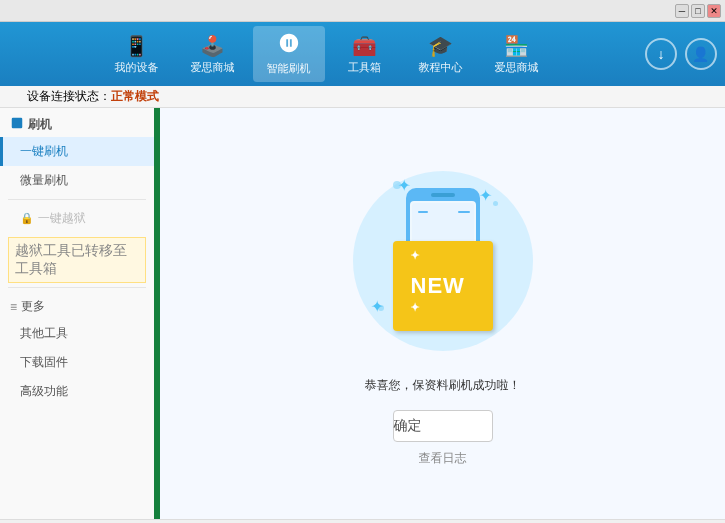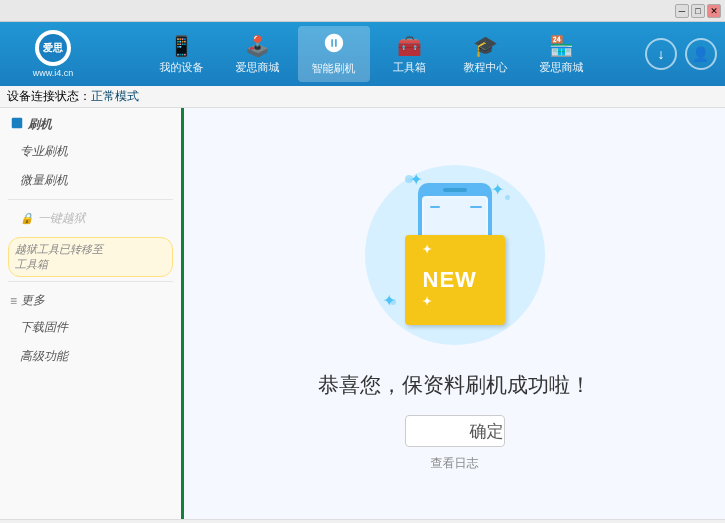--- a/index.html
+++ b/index.html
@@ -86,26 +86,25 @@
 
     
     .main-container {
       display: flex;
       height: calc(523px - 22px - 64px - 26px);
       background: #f5f5f5;
     }
 
     
     .sidebar {
-      width: 184px;
+      width: 160px;
       background: #f9f9f9;
-      border-right: 3px solid #15803d;
+      border-right: 6px solid #15803d;
       overflow-y: auto;
       flex-shrink: 0;
-      font-style: italic;
     }
     .sidebar-section-header {
       display: flex; align-items: center;
       padding: 8px 10px 4px 10px;
       font-size: 12px; color: #555;
       font-weight: bold;
     }
     .sidebar-section-header .icon { margin-right: 4px; color: #1a7fc0; font-size: 13px; }
     .sidebar-item {
       padding: 6px 10px 6px 20px;
@@ -125,23 +124,23 @@
       display: flex; align-items: center;
       padding: 6px 10px 4px 10px;
       font-size: 12px; color: #555;
     }
     .sidebar-more-header .lines { margin-right: 4px; color: #888; }
 
     .jailbreak-box {
       margin: 4px 8px;
       background: #fff8e1;
       border: 1px solid #ffe082;
-      border-radius: 12px;
+      border-radius: 0;
       padding: 4px 6px;
-      font-size: 11px; color: #888;
+      font-size: 14px; color: #888;
     }
 
     .disabled-item {
       padding: 6px 10px 6px 20px;
       font-size: 12px; color: #bbb;
       display: flex; align-items: center; gap: 4px;
     }
 
     
     .content-area {
@@ -188,33 +187,33 @@
       padding: 6px 18px;
       border-radius: 4px;
       font-size: 22px;
       font-weight: bold;
       color: white;
       letter-spacing: 1px;
       box-shadow: 2px 2px 4px rgba(0,0,0,0.2);
     }
 
     .success-title {
-      font-size: 21px;
+      font-size: 12px;
       color: #333;
       margin-bottom: 16px;
     }
 
     .confirm-btn {
       width: 100px; height: 32px;
       background: white;
       border: 1px solid #ccc;
       border-radius: 4px;
-      display: flex; align-items: center; justify-content: flex-end;
+      display: flex; align-items: center; justify-content: flex-start;
       cursor: pointer;
-      font-size: 17px; color: #555;
+      font-size: 14px; color: #555;
       margin-bottom: 8px;
     }
 
     .finish-link {
       font-size: 12px; color: #888; cursor: pointer;
     }
 
     
     .sparkle {
       position: absolute;
@@ -234,26 +233,20 @@
 </head>
 <body>
 
 <div class="title-bar">
   <div class="title-bar-btn">─</div>
   <div class="title-bar-btn">□</div>
   <div class="title-bar-btn" style="background:#e88;">✕</div>
 </div>
 
 <div class="nav-bar">
-  <div class="logo-area">
-    <div class="logo-circle">
-      <div class="logo-inner">爱思</div>
-    </div>
-    <span class="logo-text">www.i4.cn</span>
-  </div>
 
   <div class="nav-items">
     <div class="nav-item">
       <div class="nav-item-icon">📱</div>
       <span>我的设备</span>
     </div>
     <div class="nav-item">
       <div class="nav-item-icon">🕹️</div>
       <span>爱思商城</span>
     </div>
@@ -278,60 +271,63 @@
       <span>爱思商城</span>
     </div>
   </div>
 
   <div class="nav-right">
     <div class="nav-right-btn">↓</div>
     <div class="nav-right-btn">👤</div>
   </div>
 </div>
 
-<div style="height:22px; background:#f5f5f5; border-bottom:1px solid #ddd; display:flex; align-items:center; padding:0 7px; font-size:12px;">
+<div style="height:22px; background:#f5f5f5; border-bottom:1px solid #ddd; display:flex; align-items:center; padding:0 27px; font-size:12px;">
   <span>设备连接状态：</span>
-  <span style="color:#0c4a6e; font-weight:normal;">正常模式</span>
+  <span style="color:#c2410c; font-weight:bold;">正常模式</span>
 </div>
 
 <div class="main-container">
 
   <div class="sidebar">
 
     <div class="sidebar-section-header">
       <span class="icon">
         <svg width="14" height="14" viewBox="0 0 24 24" fill="#1a7fc0">
             <rect x="3" y="3" width="18" height="18" rx="2" fill="#1a7fc0"></rect>
           </svg>
       </span>
       <span>刷机</span>
     </div>
 
-    <div class="sidebar-item">
-      <span>专业刷机</span>
+    <div class="sidebar-item active">
+      <span>一键刷机</span>
     </div>
     <div class="sidebar-item">
       <span>微量刷机</span>
     </div>
 
     <div class="sidebar-divider"></div>
 
     <div class="disabled-item">
       <span style="color:#bbb; font-size:11px;">🔒</span>
       <span style="color:#bbb;">一键越狱</span>
     </div>
     <div class="jailbreak-box">
       <span>越狱工具已转移至<br>工具箱</span>
     </div>
 
     <div class="sidebar-divider"></div>
 
     <div class="sidebar-more-header">
       <span class="lines">≡</span>
       <span>更多</span>
+    </div>
+    <div class="sidebar-item">
+      <span>其他工具</span>
     </div>
     <div class="sidebar-item">
       <span>下载固件</span>
     </div>
     <div class="sidebar-item">
       <span>高级功能</span>
     </div>
   </div>
 
   <div class="content-area">

